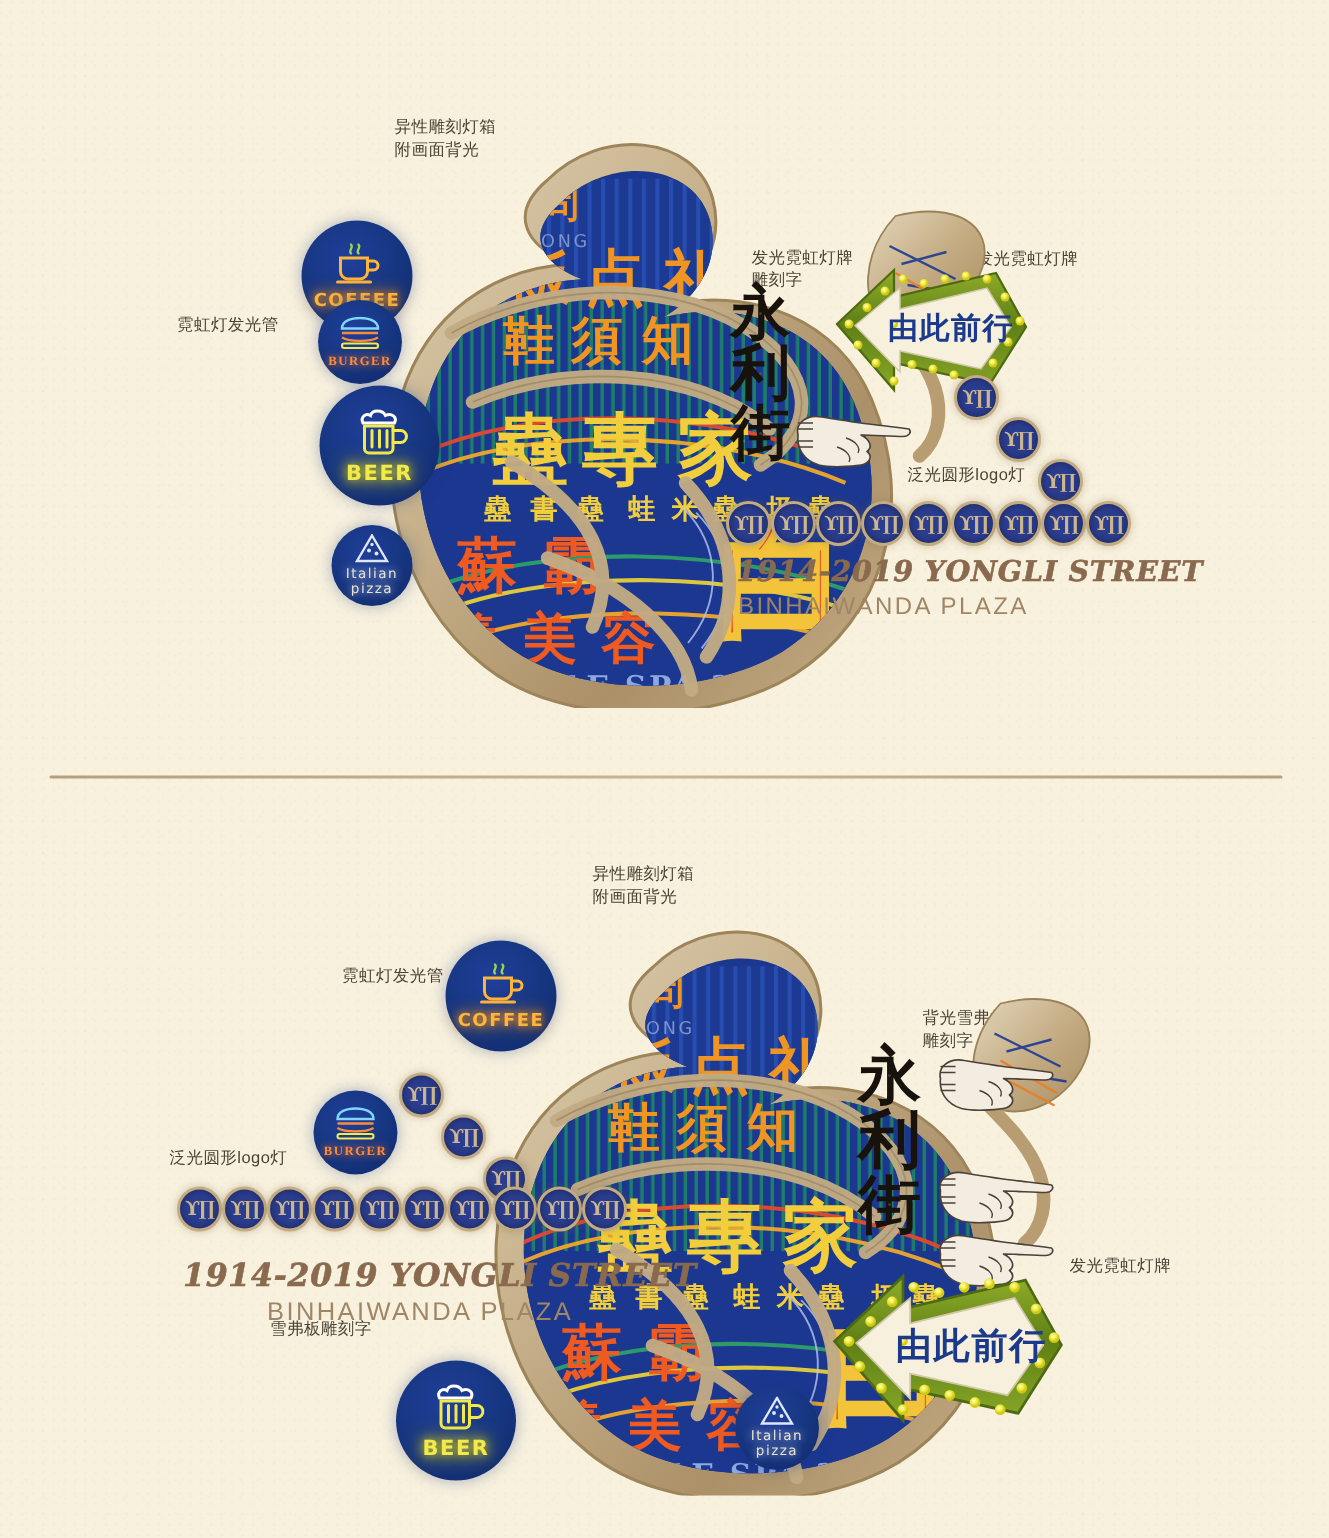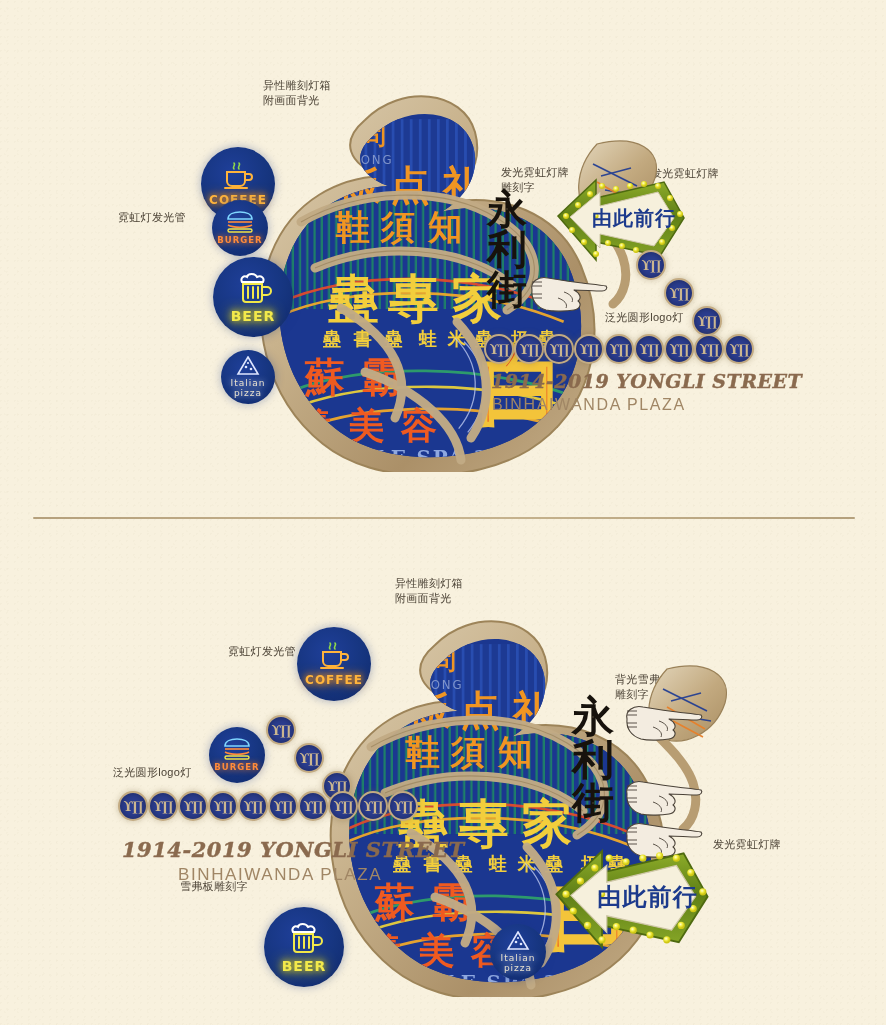--- a/index.html
+++ b/index.html
@@ -37,21 +37,21 @@
     position:absolute;border-radius:50%;
     background:radial-gradient(circle at 42% 34%,#1f3f99 0%,#16357f 55%,#0f2769 100%);
     box-shadow:0 0 10px rgba(24,52,130,.35);
     display:flex;flex-direction:column;align-items:center;justify-content:center;
   }
   .badge .glyph{line-height:1;}
   .badge .bname{
     font-family:"DejaVu Sans",sans-serif;font-weight:700;letter-spacing:1px;
   }
   .b-coffee .bname{color:#ffb43c;text-shadow:0 0 6px #ff9a15,0 0 12px #ff8a00;}
-  .b-burger .bname{color:#ff8b3a;text-shadow:0 0 6px #ff7b1a;}
+  .b-burger .bname{color:#ff8b3a;text-shadow:0 0 6px #ff7b1a;font-family:Liberation Serif, serif;}
   .b-beer   .bname{color:#f2e94b;text-shadow:0 0 7px #e8dc20,0 0 14px #cfc200;}
   .b-pizza  .bname{color:#e9e2cf;text-shadow:0 0 6px #cfd8ff;font-weight:400;}
 
   
   .coin{
     position:absolute;border-radius:50%;
     background:#2b3d8f;
     border:2.5px solid #c3ab82;
     box-shadow:0 0 6px rgba(120,100,60,.35), inset 0 0 6px rgba(0,0,0,.35);
     display:flex;align-items:center;justify-content:center;

